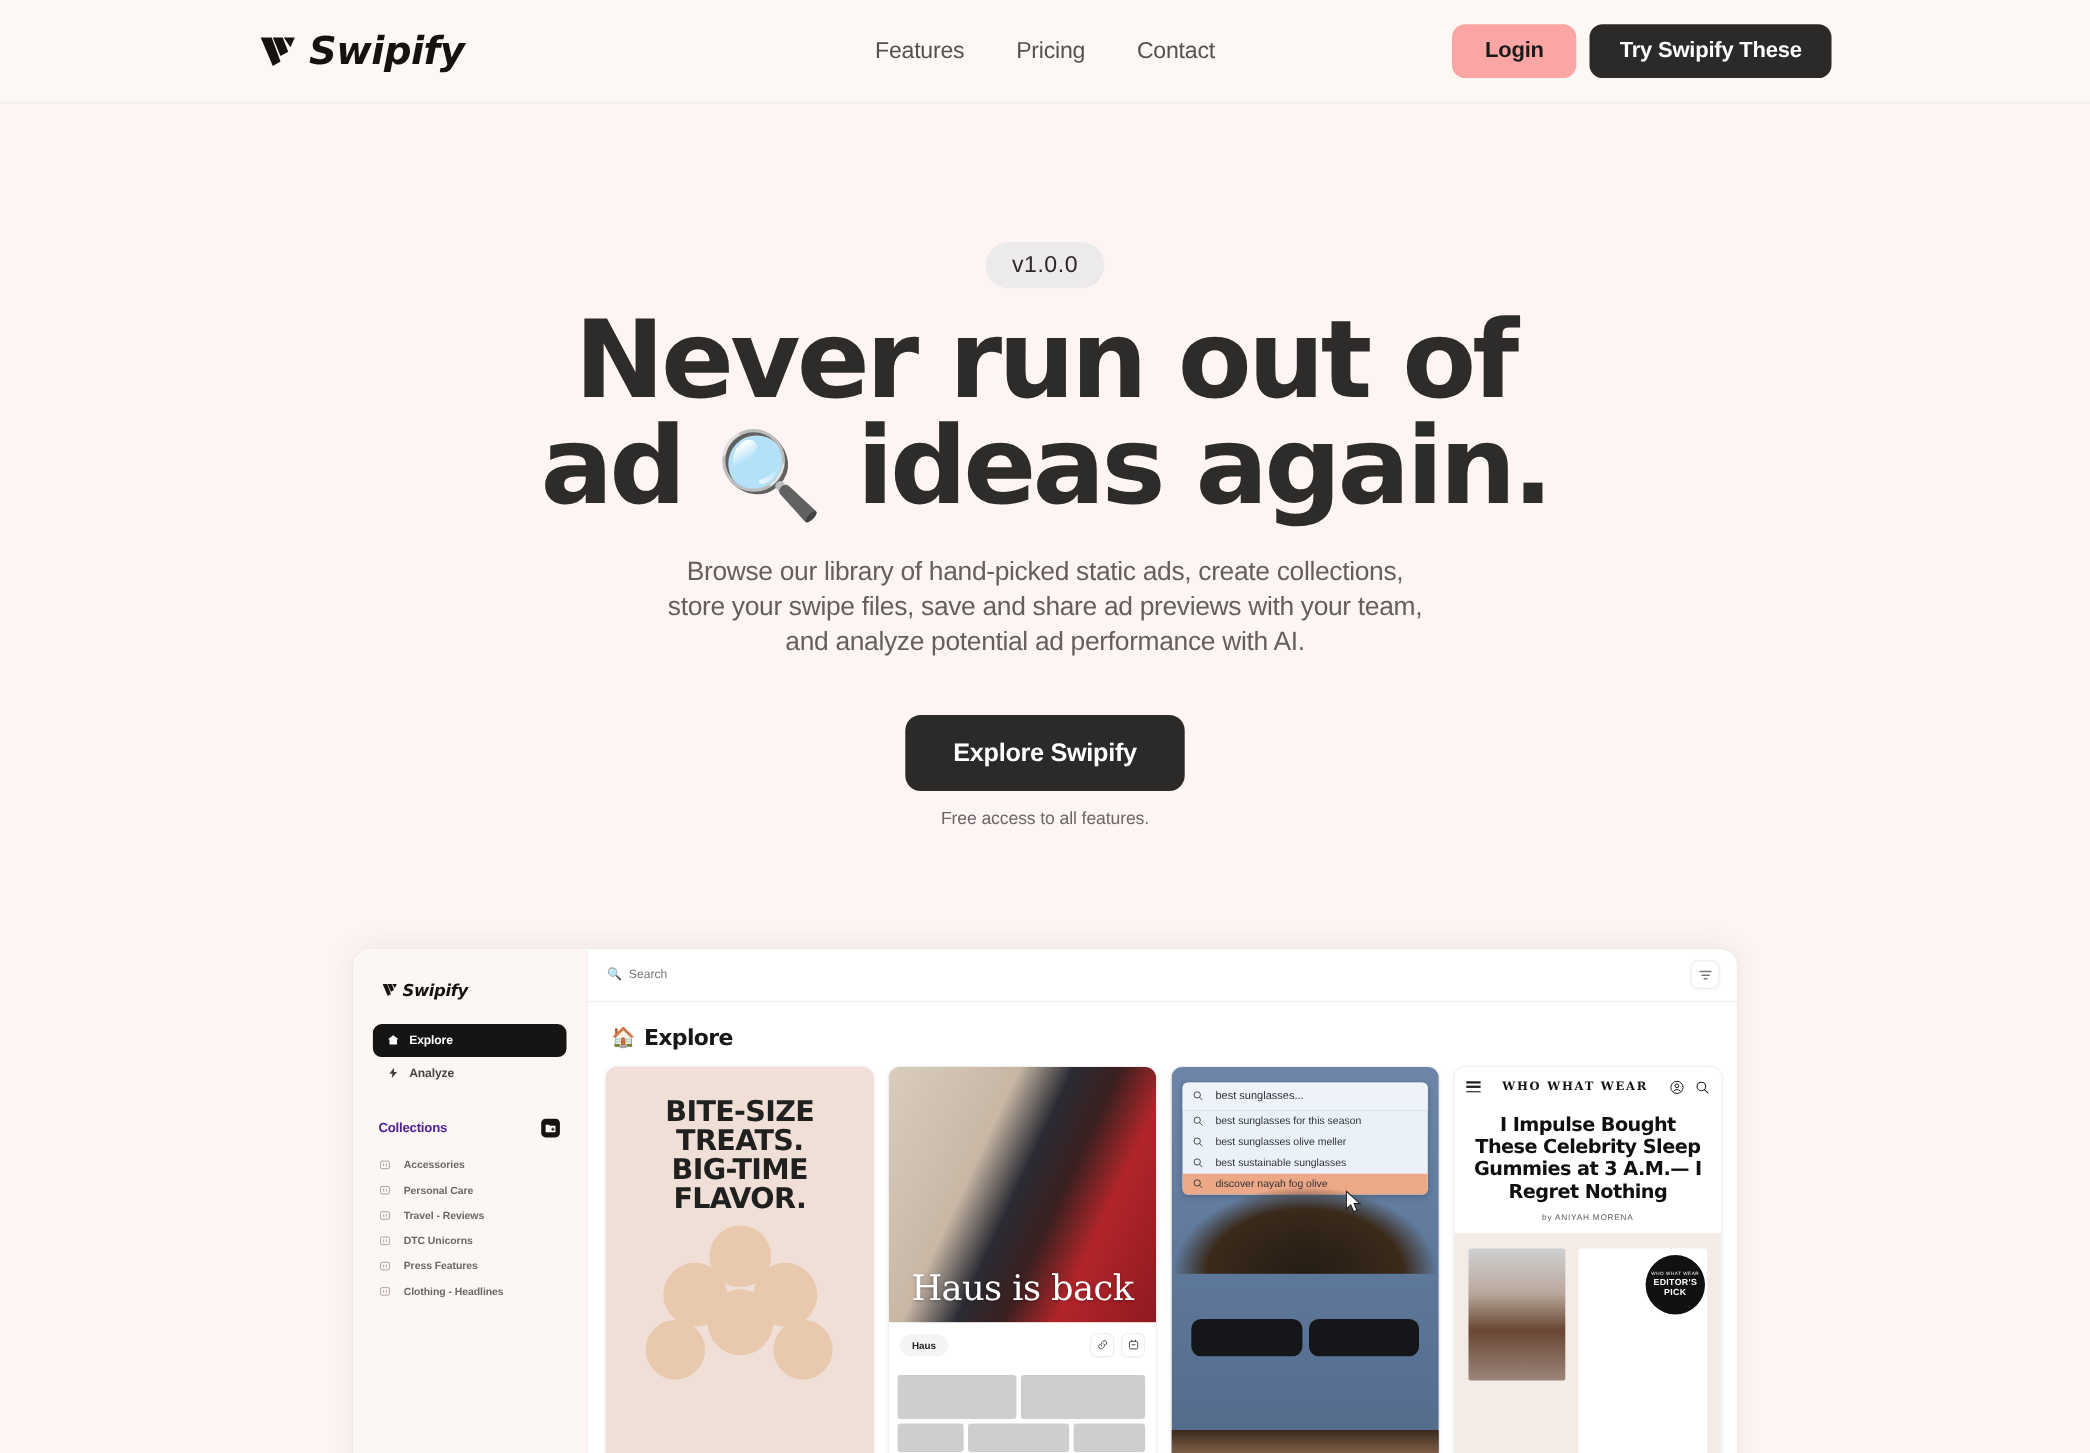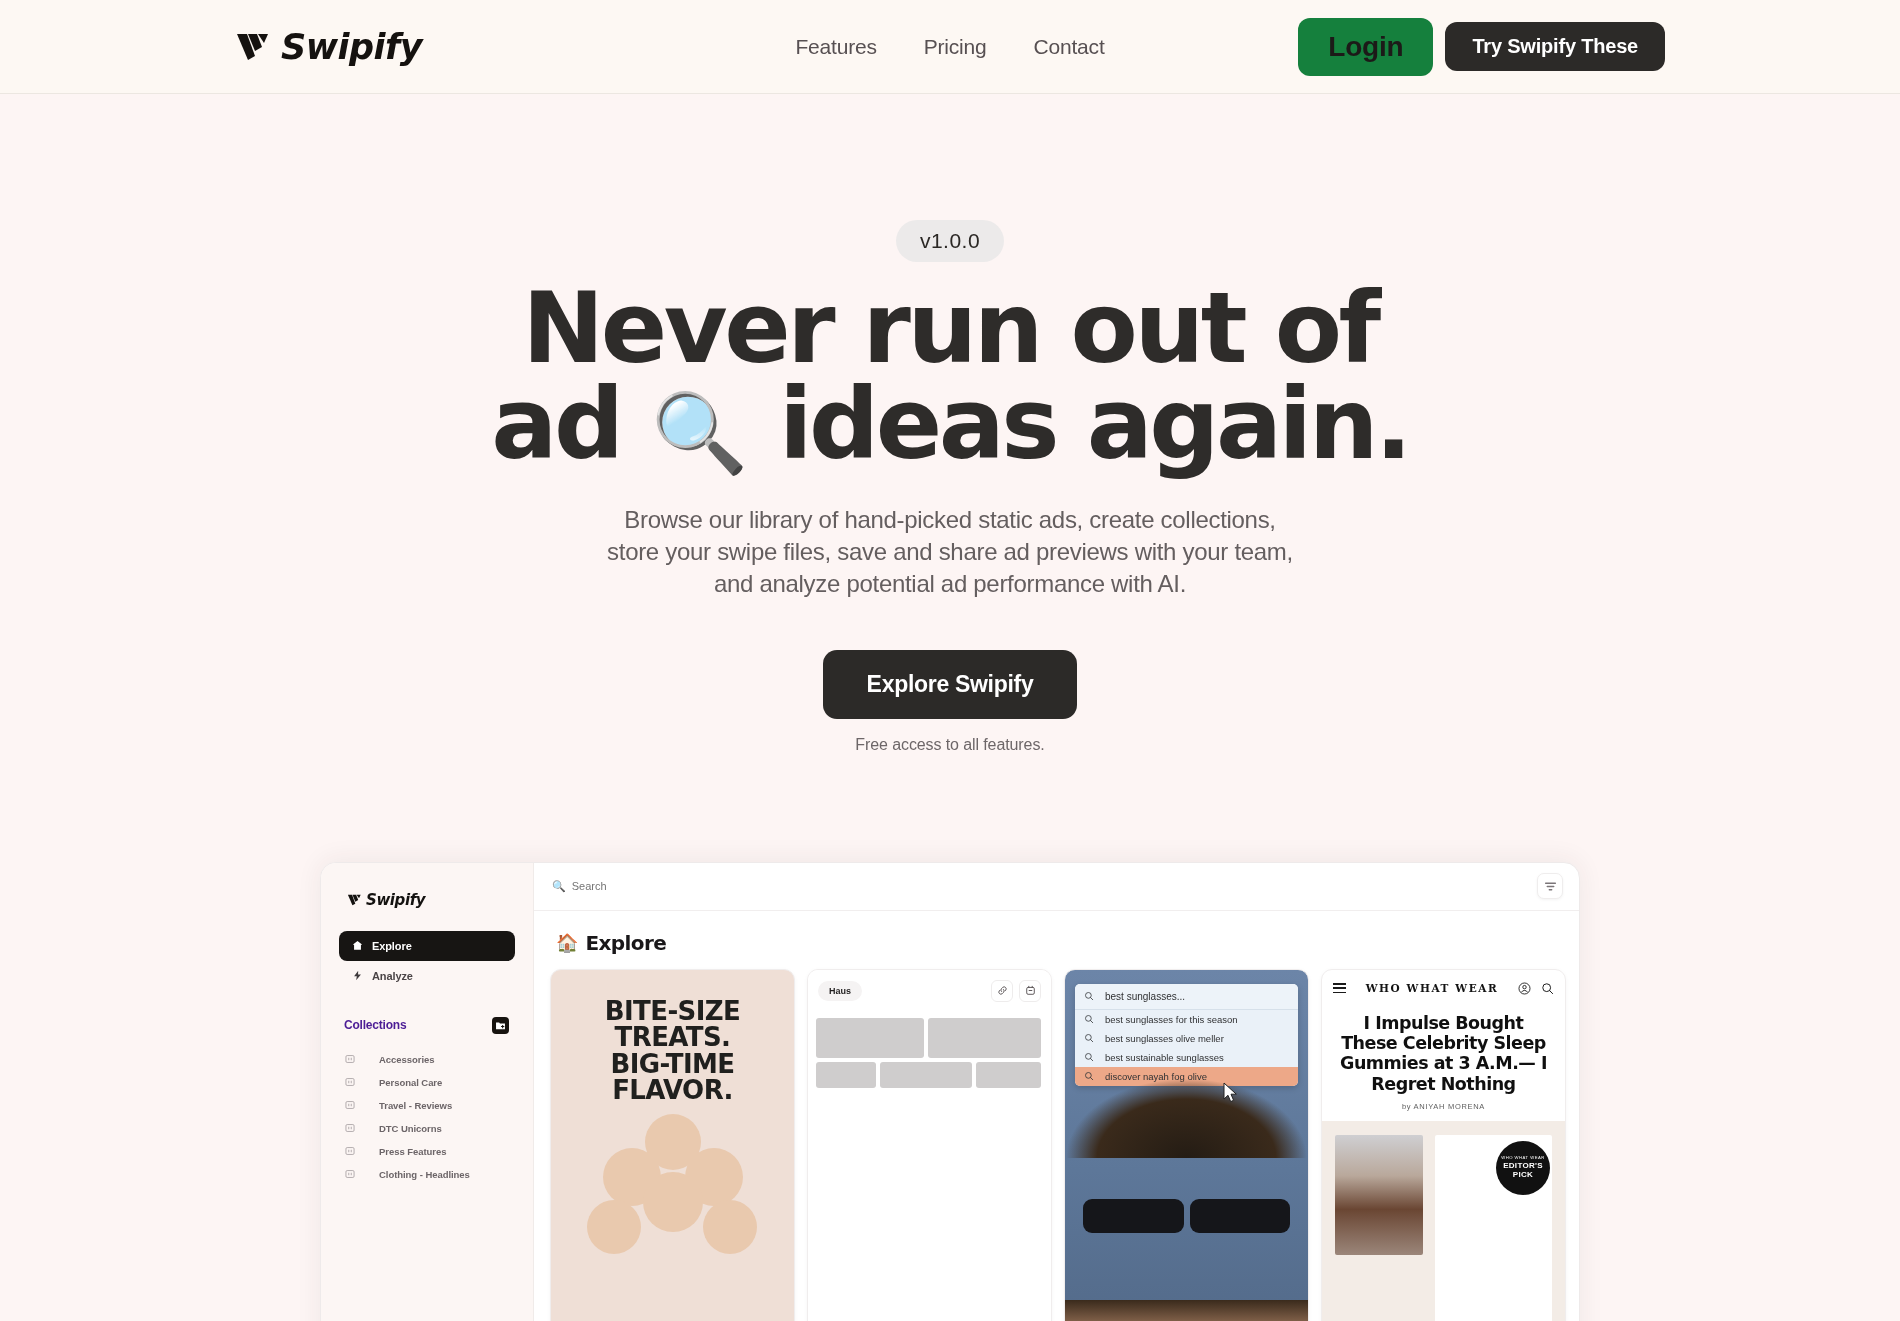--- a/index.html
+++ b/index.html
@@ -32,22 +32,22 @@
     display: flex; gap: 47px;
   }
   .nav-link {
     font-size: 21px; color: #575052; letter-spacing: -0.2px;
     cursor: pointer; text-decoration: none;
   }
   .header-actions {
     margin-left: auto; display: flex; align-items: center; gap: 12px;
   }
   .btn-login {
-    background: #15803d; color: #1c1a18;
-    font-size: 28px; font-weight: 700;
+    background: #fca5a5; color: #1c1a18;
+    font-size: 20px; font-weight: 700;
     padding: 13px 30px; border: none; border-radius: 12px;
     cursor: pointer; letter-spacing: -0.2px;
   }
   .btn-try {
     background: #2c2a28; color: #ffffff;
     font-size: 20px; font-weight: 700;
     padding: 13px 27px; border: none; border-radius: 12px;
     cursor: pointer; letter-spacing: -0.2px;
   }
 
@@ -132,21 +132,21 @@
   .collections-title {
     font-size: 12px; font-weight: 700; color: #4c1d95; letter-spacing: -0.2px;
   }
   .add-collection {
     width: 17px; height: 17px; border-radius: 4px; background: #17130f;
     display: flex; align-items: center; justify-content: center;
     cursor: pointer;
   }
   .coll-list { padding: 0 2px; }
   .coll-item {
-    display: flex; align-items: center; gap: 24px;
+    display: flex; align-items: center; gap: 12px;
     padding: 6px 4px; font-size: 9.5px; color: #6c6568;
     font-weight: 700; cursor: pointer; letter-spacing: -0.05px;
   }
   .coll-ic { width: 10px; height: 10px; flex: none; }
 
   .app-main { flex: 1; display: flex; flex-direction: column; min-width: 0; }
   .app-topbar {
     height: 48px; flex: none;
     border-bottom: 1px solid #f1eeee;
     display: flex; align-items: center;
@@ -459,20 +459,23 @@
             <span class="ball" style="width:58px;height:58px;left:30px;top:34px"></span>
             <span class="ball" style="width:58px;height:58px;left:112px;top:34px"></span>
             <span class="ball" style="width:60px;height:60px;left:70px;top:58px"></span>
             <span class="ball" style="width:54px;height:54px;left:14px;top:86px"></span>
             <span class="ball" style="width:54px;height:54px;left:130px;top:86px"></span>
           </div>
 
         </div>
 
         <div class="ad-card">
+          <div class="c2-img">
+            <div class="c2-title">Haus is back</div>
+          </div>
           <div class="c2-bar">
             <span class="brand-chip">Haus</span>
             <span class="chip-actions">
               <span class="chip-btn">
                 <svg width="11" height="11" viewBox="0 0 16 16">
                   <path d="M6.5 9.5 a3 3 0 0 1 0-4.2 l2-2 a3 3 0 0 1 4.2 4.2 l-1 1" fill="none" stroke="#4d4749" stroke-width="1.3" stroke-linecap="round"></path>
                   <path d="M9.5 6.5 a3 3 0 0 1 0 4.2 l-2 2 a3 3 0 0 1-4.2-4.2 l1-1" fill="none" stroke="#4d4749" stroke-width="1.3" stroke-linecap="round"></path>
                 </svg>
               </span>
               <span class="chip-btn">

